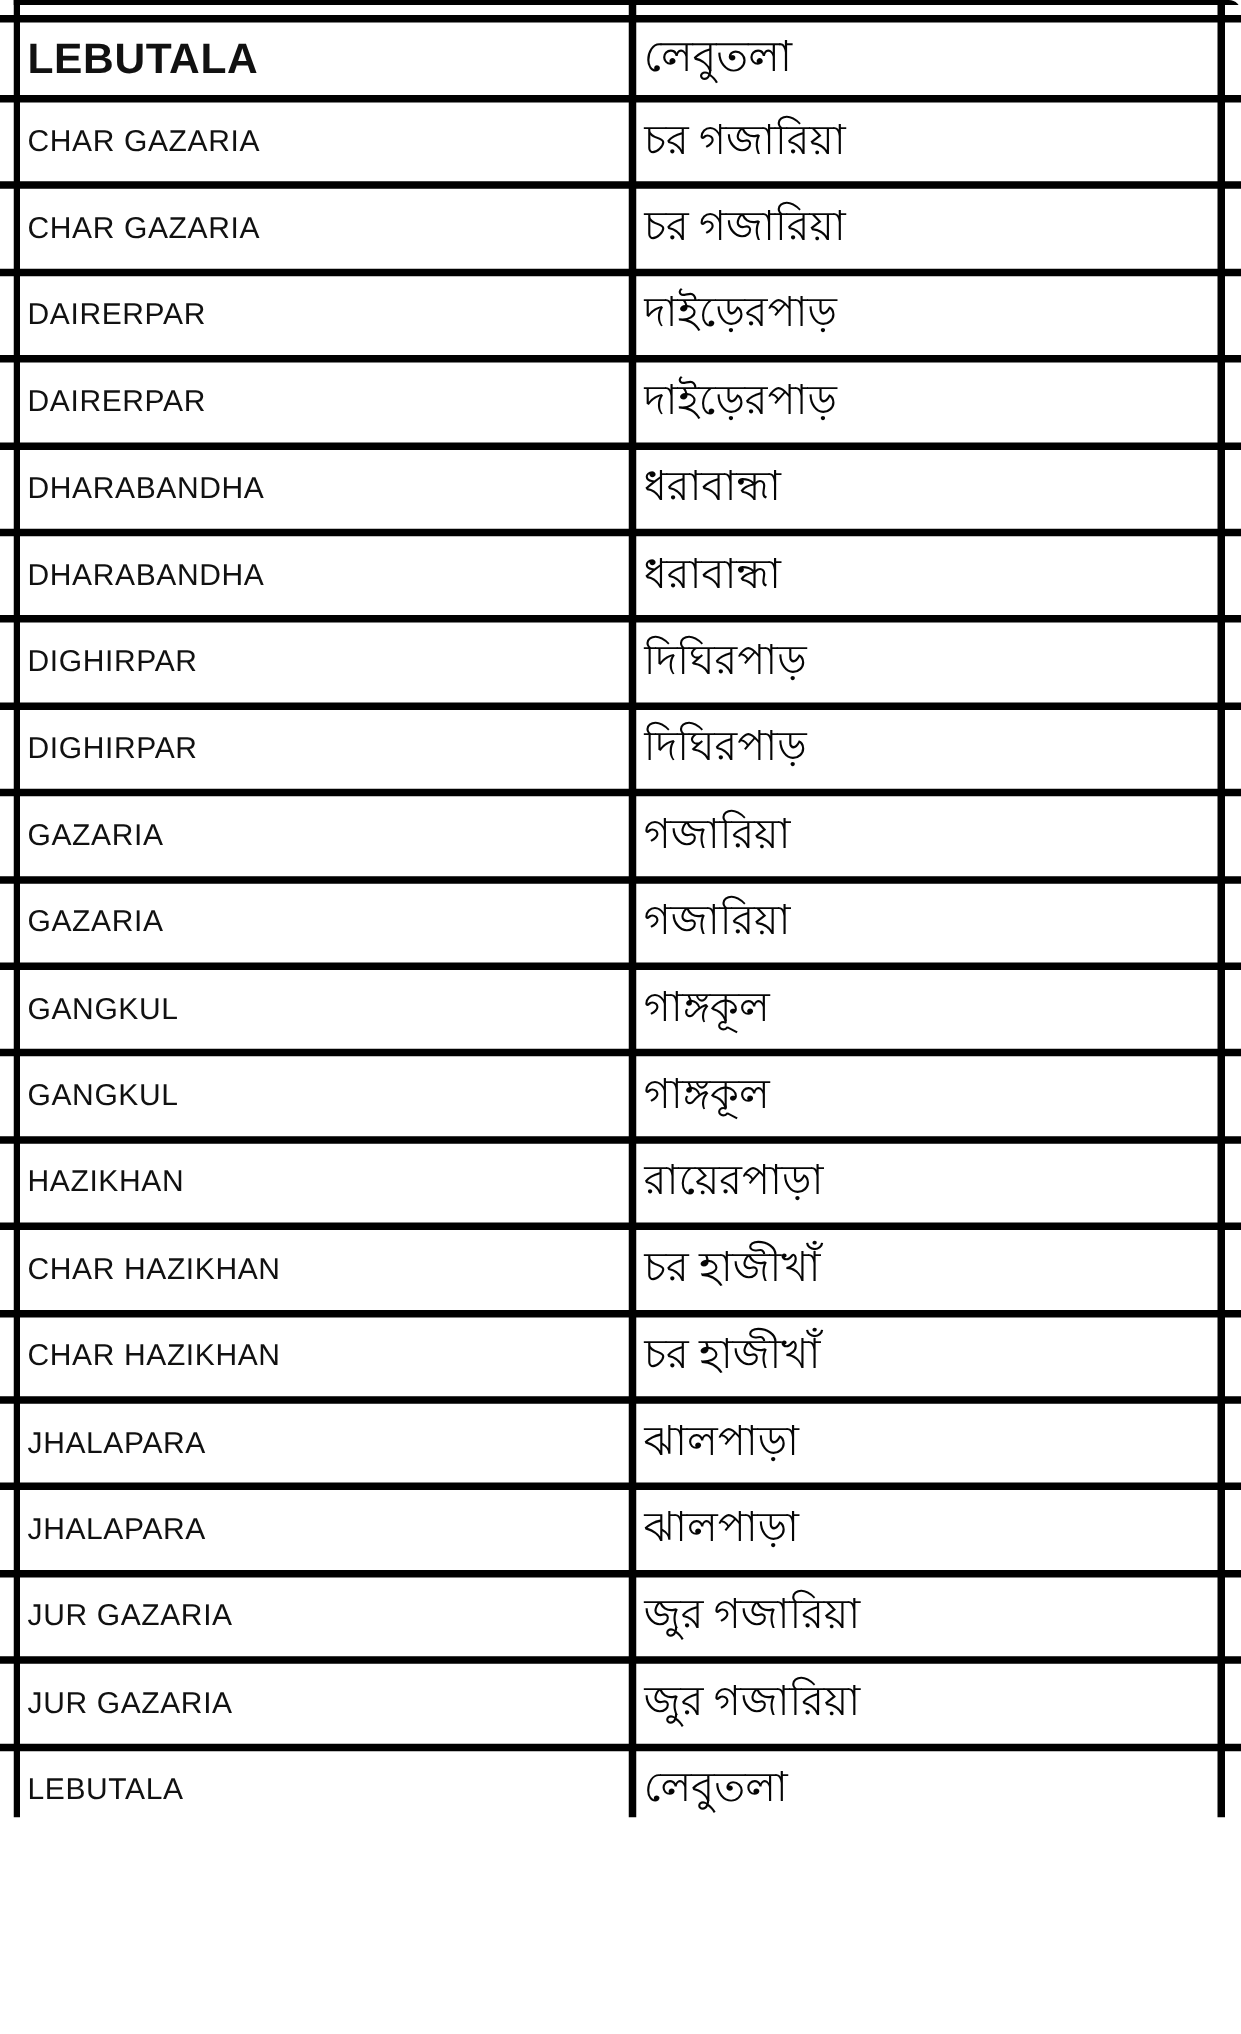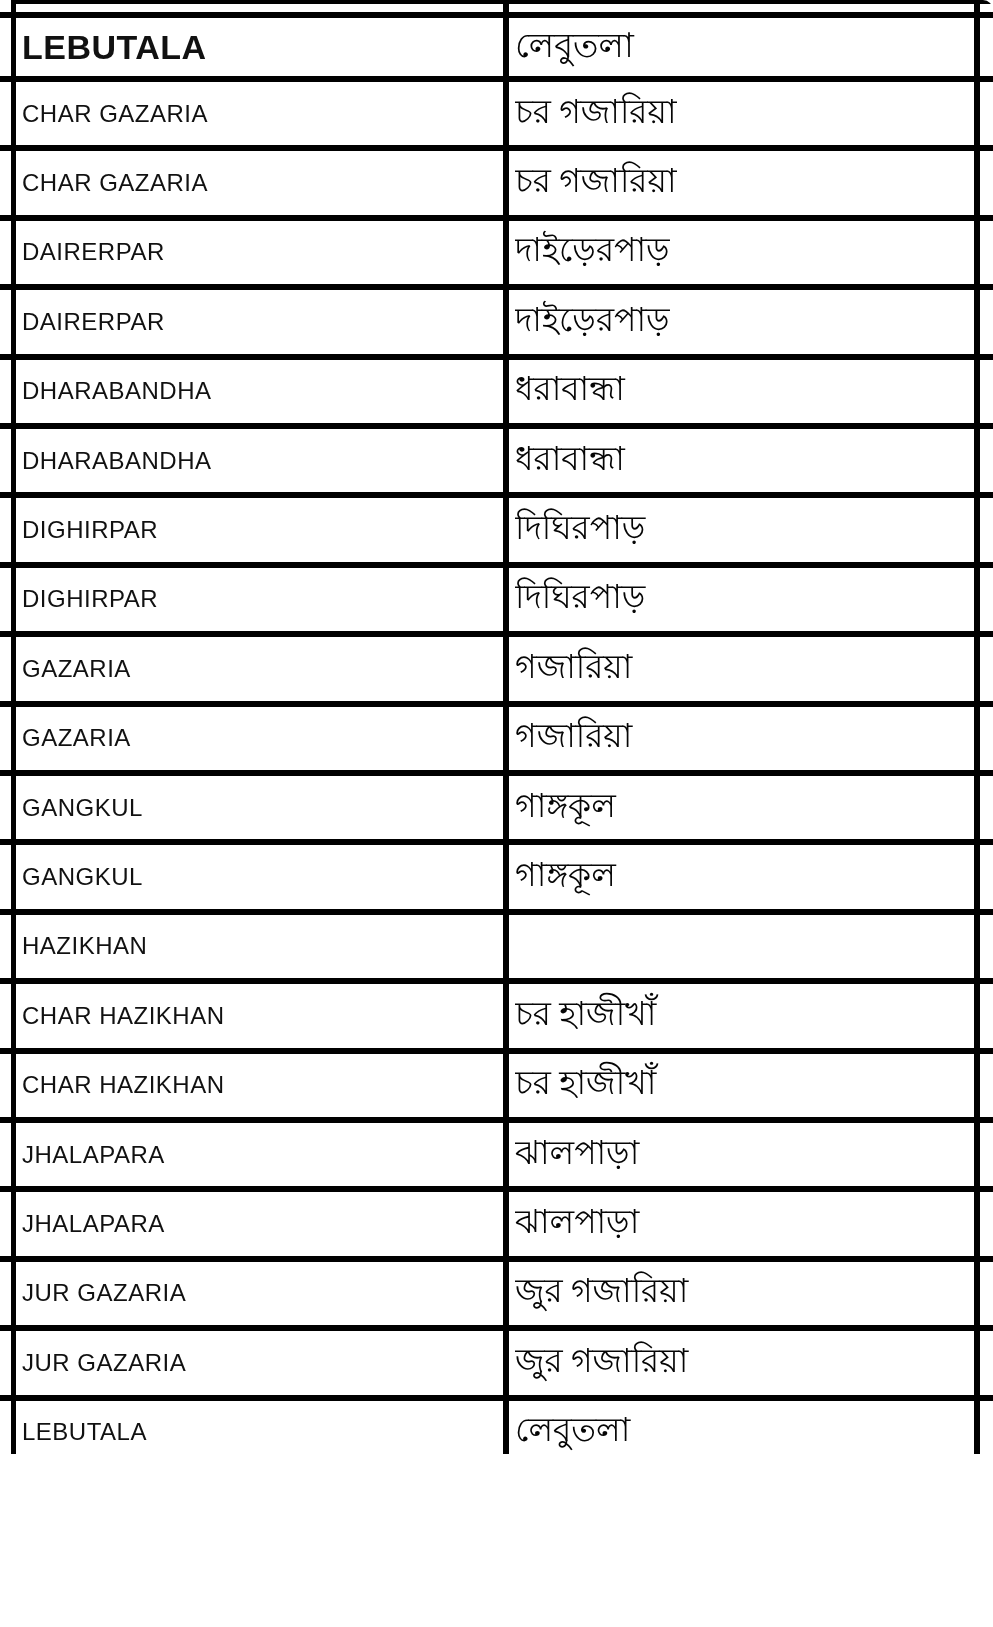--- a/index.html
+++ b/index.html
@@ -110,20 +110,21 @@
       <div class="row-band" style="top: 776px; height: 63.4px;">
         <div class="cell en">GANGKUL</div>
         <div class="cell bn">গাঙ্গকূল</div>
       </div>
       <div class="row-band" style="top: 845.4px; height: 63.4px;">
         <div class="cell en">GANGKUL</div>
         <div class="cell bn">গাঙ্গকূল</div>
       </div>
       <div class="row-band" style="top: 914.8px; height: 63.4px;">
         <div class="cell en">HAZIKHAN</div>
+        <div class="cell bn">রায়েরপাড়া</div>
       </div>
       <div class="row-band" style="top: 984.2px; height: 63.4px;">
         <div class="cell en">CHAR HAZIKHAN</div>
         <div class="cell bn">চর হাজীখাঁ</div>
       </div>
       <div class="row-band" style="top: 1053.6px; height: 63.4px;">
         <div class="cell en">CHAR HAZIKHAN</div>
         <div class="cell bn">চর হাজীখাঁ</div>
       </div>
       <div class="row-band" style="top: 1123px; height: 63.4px;">

